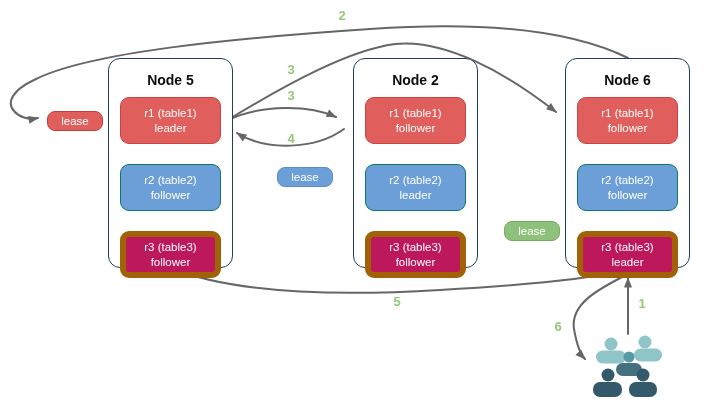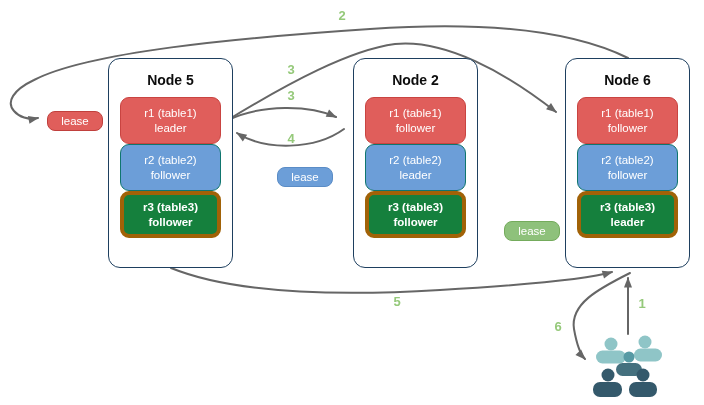--- a/index.html
+++ b/index.html
@@ -11,28 +11,28 @@
 
   .node {
     position:absolute; width:125px; height:210px; box-sizing:border-box;
     background:#ffffff; border:1.5px solid #1e3f5f; border-radius:12px;
   }
   .node-title {
     text-align:center; font-weight:bold; font-size:14px; color:#0d0d0d;
     margin-top:13px; margin-bottom:9px;
   }
   .replica {
-    width:101px; height:47px; margin:0 auto 0 auto; border-radius:9px;
+    width:101px; height:47px; margin:0 auto 20px auto; border-radius:9px;
     color:#ffffff; font-size:11.5px; line-height:14.5px; text-align:center;
     display:flex; flex-direction:column; align-items:center; justify-content:center;
     box-sizing:border-box;
   }
   .replica.red   { background:#e05e5b; border:1px solid #c94441; }
   .replica.blue  { background:#6c9ed8; border:1px solid #0f766e; }
-  .replica.green { background:#15803d; border:4px solid #a16207;font-weight:bold; }
+  .replica.green { background:#be185d; border:6px solid #a16207; }
 
   .lease {
     position:absolute; width:56px; height:20px; box-sizing:border-box;
     border-radius:8px; color:#ffffff; font-size:11.5px;
     display:flex; align-items:center; justify-content:center;
   }
   .lease.red   { background:#e05e5b; border:1px solid #c0403d; left:47px;  top:111px; }
   .lease.blue  { background:#6c9ed8; border:1px solid #5a8cc6; left:277px; top:167px; }
   .lease.green { background:#8ec17b; border:1px solid #74ab5c; left:504px; top:221px; }
 

